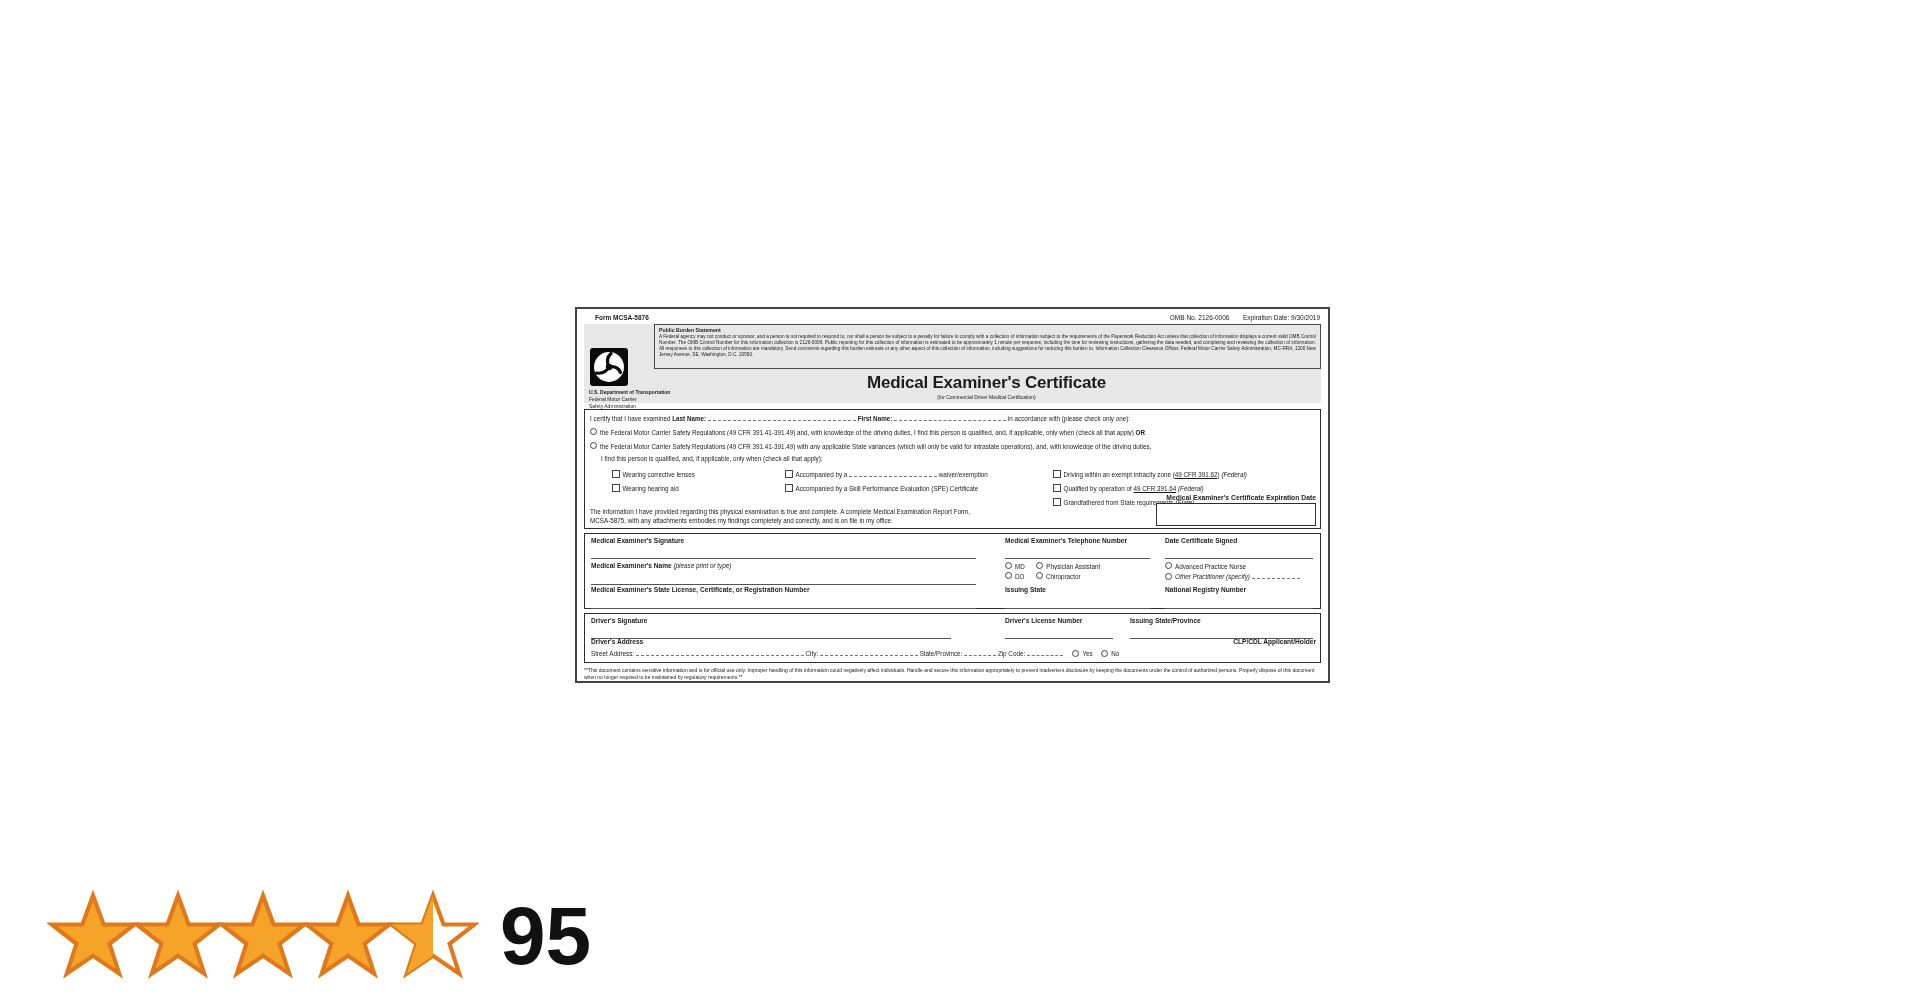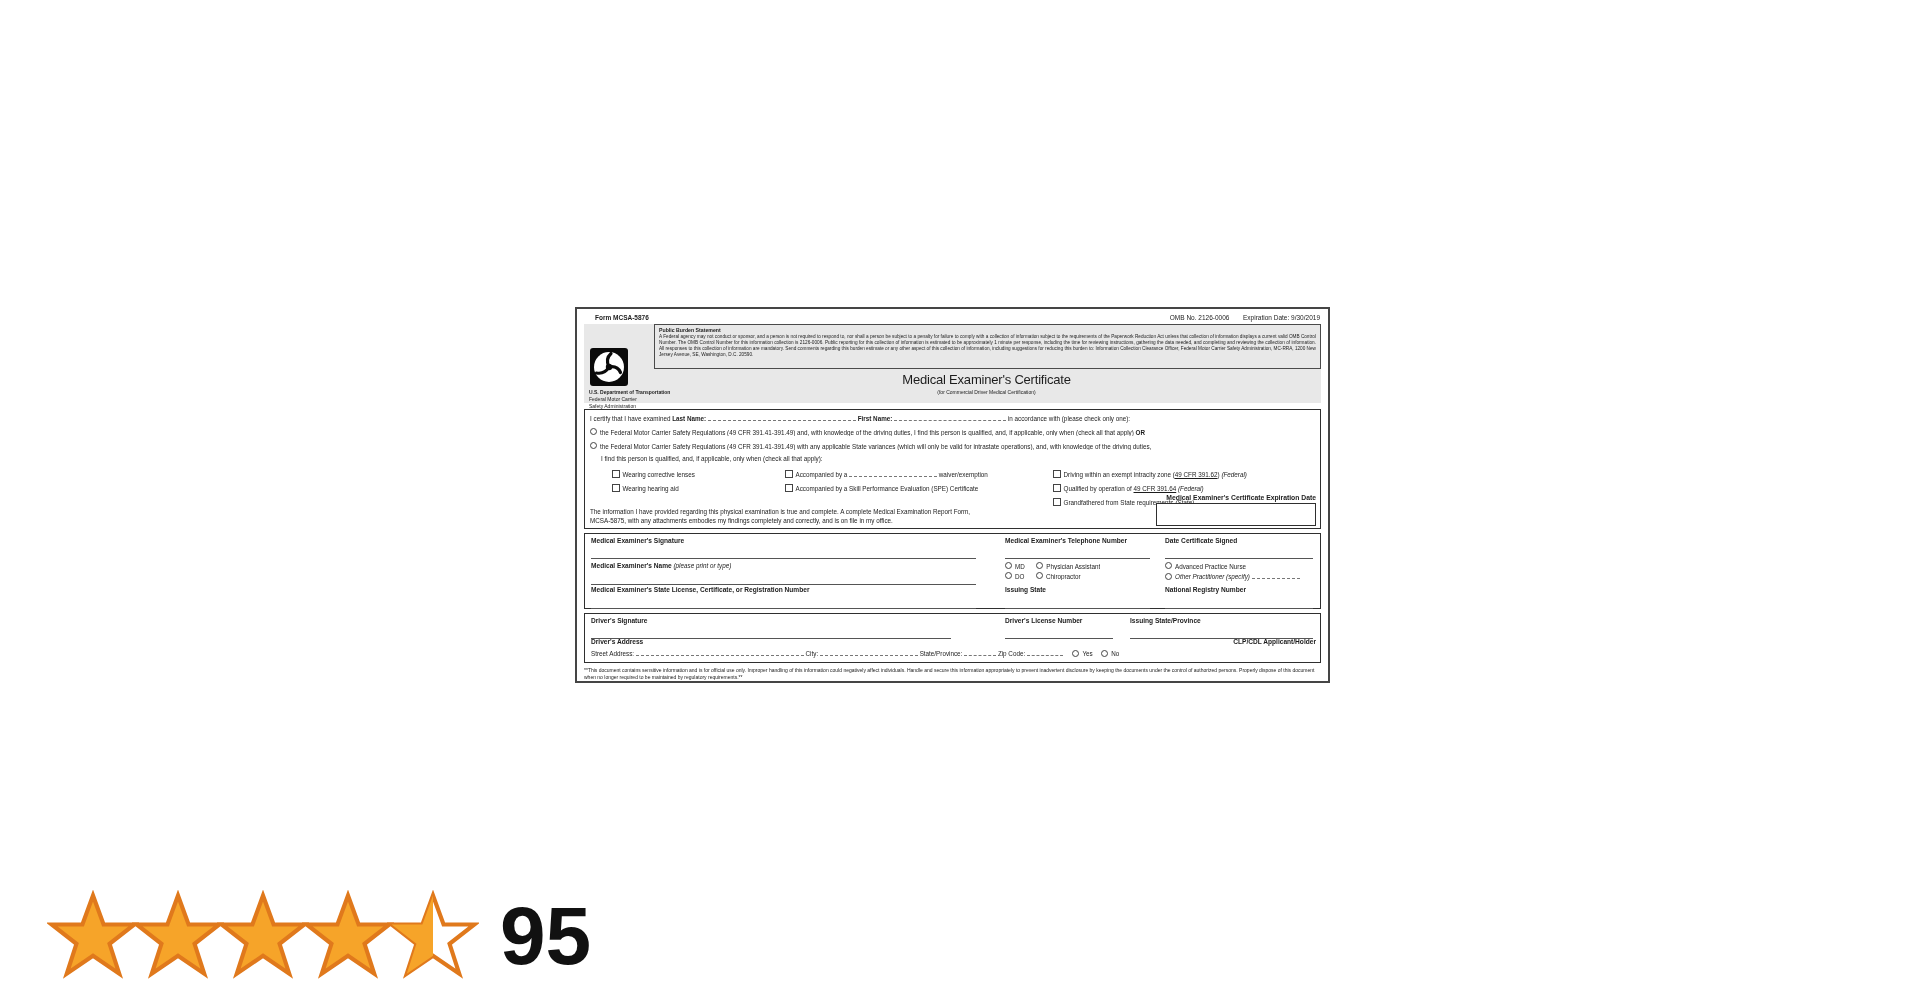--- a/index.html
+++ b/index.html
@@ -23,21 +23,21 @@
          margin-right:3px;background:#fff;vertical-align:-0.5px;}
   .chk{display:inline-block;width:5.5px;height:5.5px;border:1px solid #444;
        margin-right:3px;background:#fff;vertical-align:-0.5px;}
   .sect-label{font-weight:700;font-size:6.6px;}
   #burden{left:70px;top:0;width:667px;height:45px;border:1px solid #4a4a4a;box-sizing:border-box;
           padding:2px 4px;font-size:5px;line-height:1.3;overflow:hidden;background:#e8e8e8;}
   #burden .body{text-align:justify;font-size:4.7px;}
   #logo{left:6px;top:24px;width:38px;height:38px;background:#0a0a0a;border-radius:3px;}
   #agency{left:5px;top:65px;font-size:5px;line-height:1.35;width:160px;}
   #title-wrap{left:70px;right:2px;top:48px;text-align:center;}
-  #form-title{font-size:13px;font-weight:400;letter-spacing:-0.2px;}
+  #form-title{font-size:17px;font-weight:700;letter-spacing:-0.2px;}
   #form-subtitle{font-size:5px;margin-top:1px;}
 
   
   #rating{left:47px;top:890px;display:flex;align-items:center;}
   .star{width:92px;height:92px;margin-right:-7px;flex:0 0 auto;}
   #review-count{margin-left:28px;font-size:82px;font-weight:600;color:#111;line-height:1;}
 </style>
 </head>
 <body>
 

